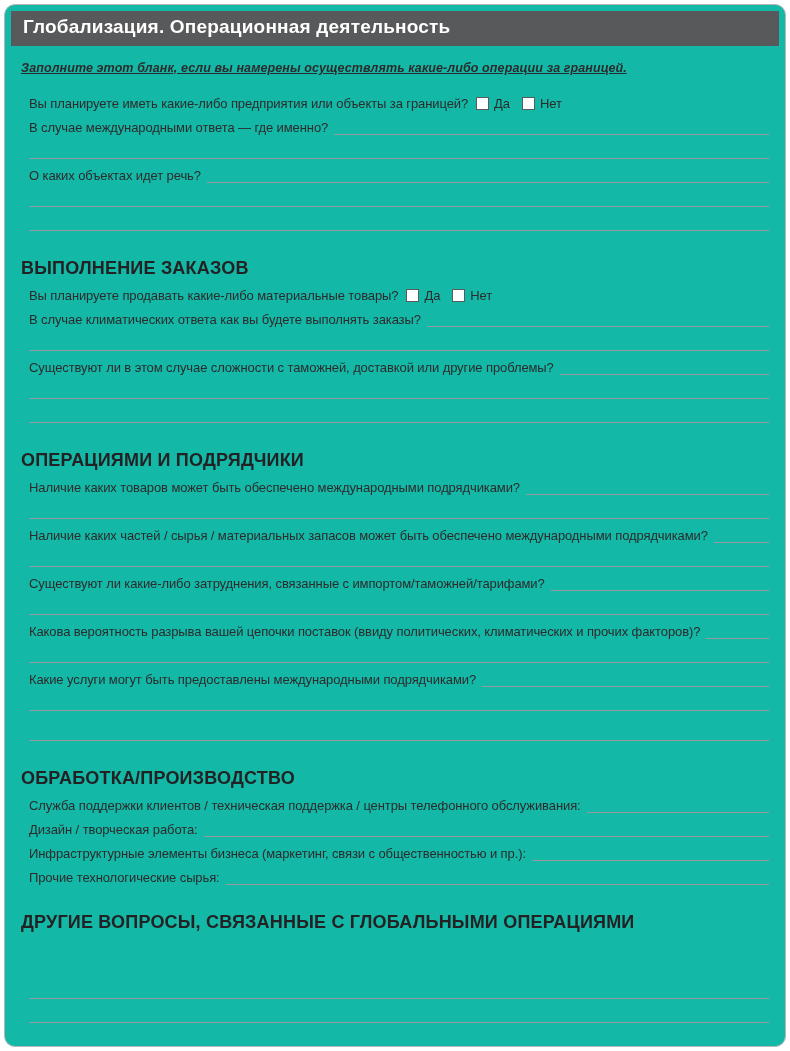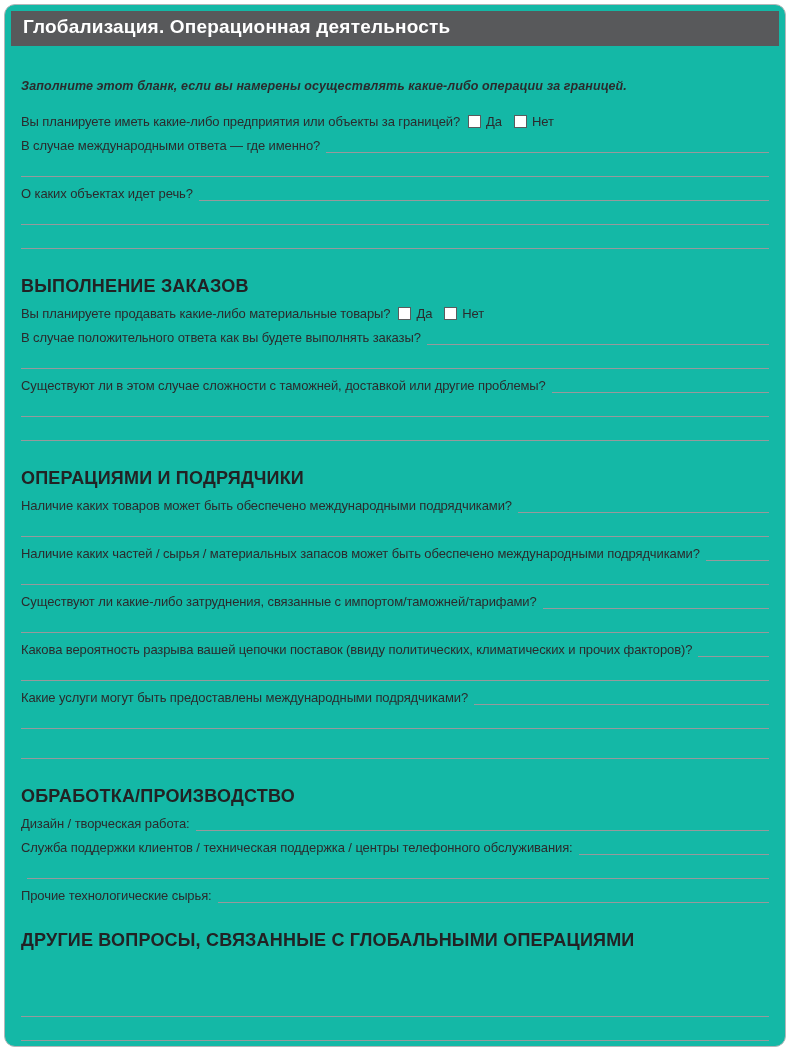--- a/index.html
+++ b/index.html
@@ -22,42 +22,44 @@
     background:#58595b;
     color:#ffffff;
     font-weight:bold;
     font-size:19px;
     line-height:1.1;
     padding:6px 12px 8px 12px;
     letter-spacing:0.2px;
   }
   .content { padding:0 16px; }
   .intro {
-    margin-top:33px;
+    margin-top:15px;
     font-size:12.5px;
     font-weight:bold;
     font-style:italic;
     letter-spacing:0.1px;
+    text-decoration:underline;
   }
   .sec-heading {
     margin:26px 0 4px 0;
     font-size:18px;
     line-height:18px;
     font-weight:bold;
     color:#222224;
     letter-spacing:0.2px;
   }
   .rows-start { margin-top:14px; }
   .row {
     display:flex;
     align-items:flex-end;
     height:24px;
     font-size:13px;
     line-height:1.25;
     letter-spacing:-0.1px;
+    margin-left:8px;
   }
   .row .label { white-space:nowrap; padding-bottom:1px; }
   .fill {
     flex:1 1 auto;
     height:0;
     border-bottom:1px solid #97999c;
     margin:0 0 2px 6px;
   }
   .fill.full { margin-left:0; }
   .cb-group { display:flex; align-items:center; margin-left:8px; }
@@ -117,21 +119,21 @@
     <div class="row">
       <span class="label">Вы планируете продавать какие-либо материальные товары?</span>
       <span class="cb-group">
         <span class="checkbox"></span>
         <span class="cb-label">Да</span>
         <span class="checkbox"></span>
         <span class="cb-label last">Нет</span>
       </span>
     </div>
     <div class="row">
-      <span class="label">В случае положительного ответа как вы будете выполнять заказы?</span>
+      <span class="label">В случае климатических ответа как вы будете выполнять заказы?</span>
       <span class="fill"></span>
     </div>
     <div class="row">
         <span class="fill full"></span>
       </div>
     <div class="row">
       <span class="label">Существуют ли в этом случае сложности с таможней, доставкой или другие проблемы?</span>
       <span class="fill"></span>
     </div>
     <div class="row">
@@ -176,28 +178,29 @@
     </div>
     <div class="row">
         <span class="fill full"></span>
       </div>
     <div class="row blank-gap">
         <span class="fill full"></span>
       </div>
 
     <div class="sec-heading">ОБРАБОТКА/ПРОИЗВОДСТВО</div>
     <div class="row">
+      <span class="label">Служба поддержки клиентов / техническая поддержка / центры телефонного обслуживания:</span>
+      <span class="fill"></span>
+    </div>
+    <div class="row">
       <span class="label">Дизайн / творческая работа:</span>
       <span class="fill"></span>
     </div>
     <div class="row">
-      <span class="label">Служба поддержки клиентов / техническая поддержка / центры телефонного обслуживания:</span>
-      <span class="fill"></span>
-    </div>
-    <div class="row">
+      <span class="label">Инфраструктурные элементы бизнеса (маркетинг, связи с общественностью и пр.):</span>
       <span class="fill"></span>
     </div>
     <div class="row">
       <span class="label">Прочие технологические сырья:</span>
       <span class="fill"></span>
     </div>
 
     <div class="sec-heading">ДРУГИЕ ВОПРОСЫ, СВЯЗАННЫЕ С ГЛОБАЛЬНЫМИ ОПЕРАЦИЯМИ</div>
     <div class="row final-gap">
         <span class="fill full"></span>

